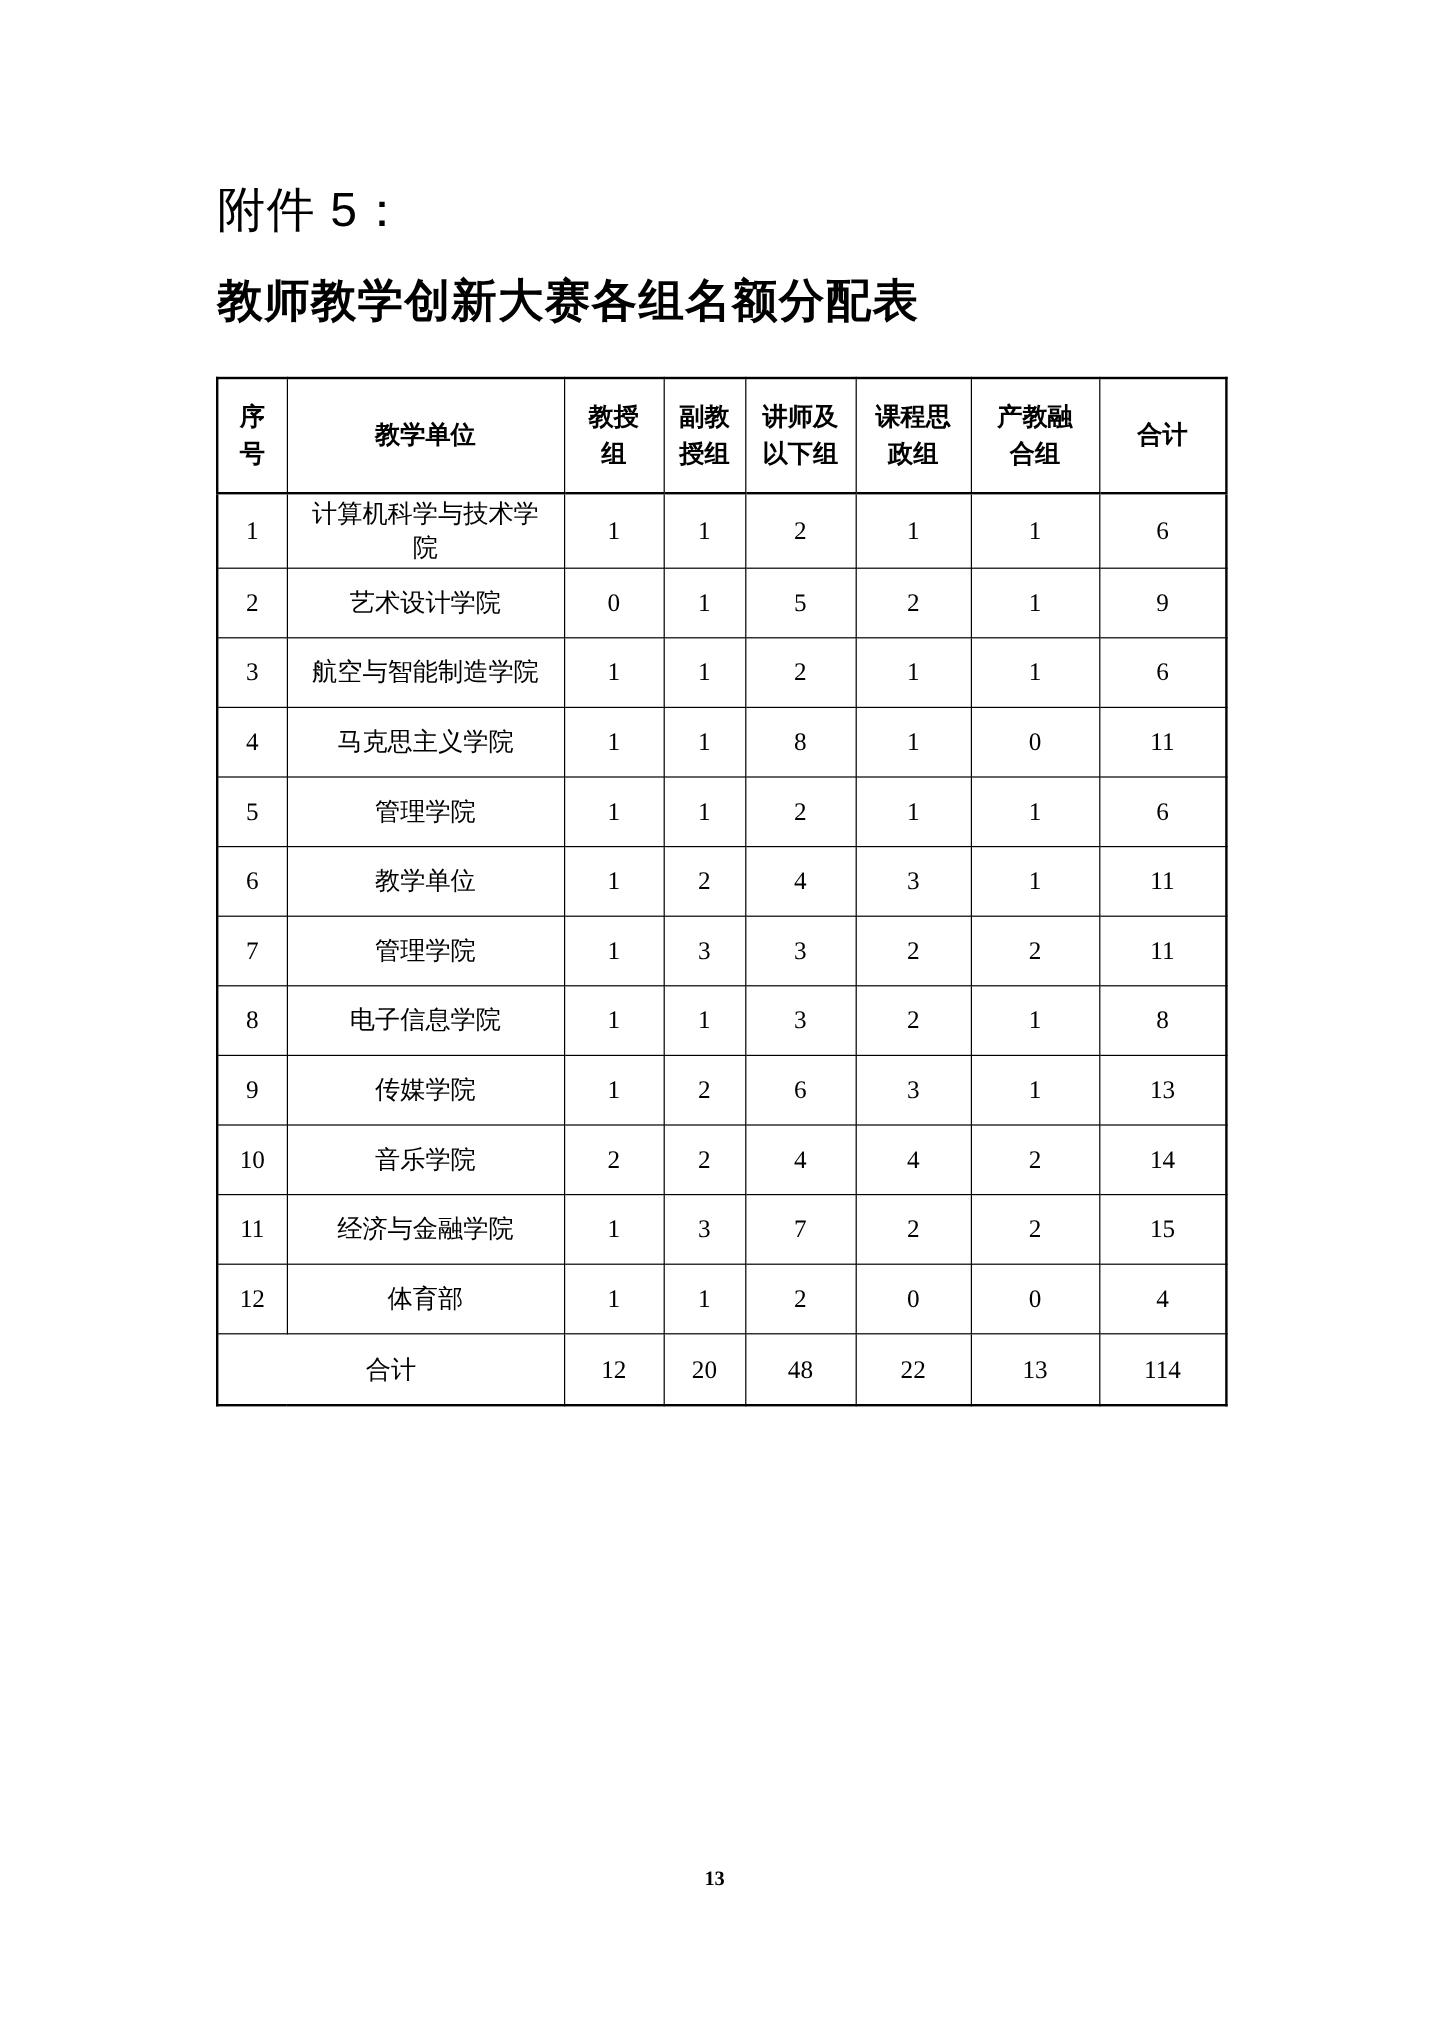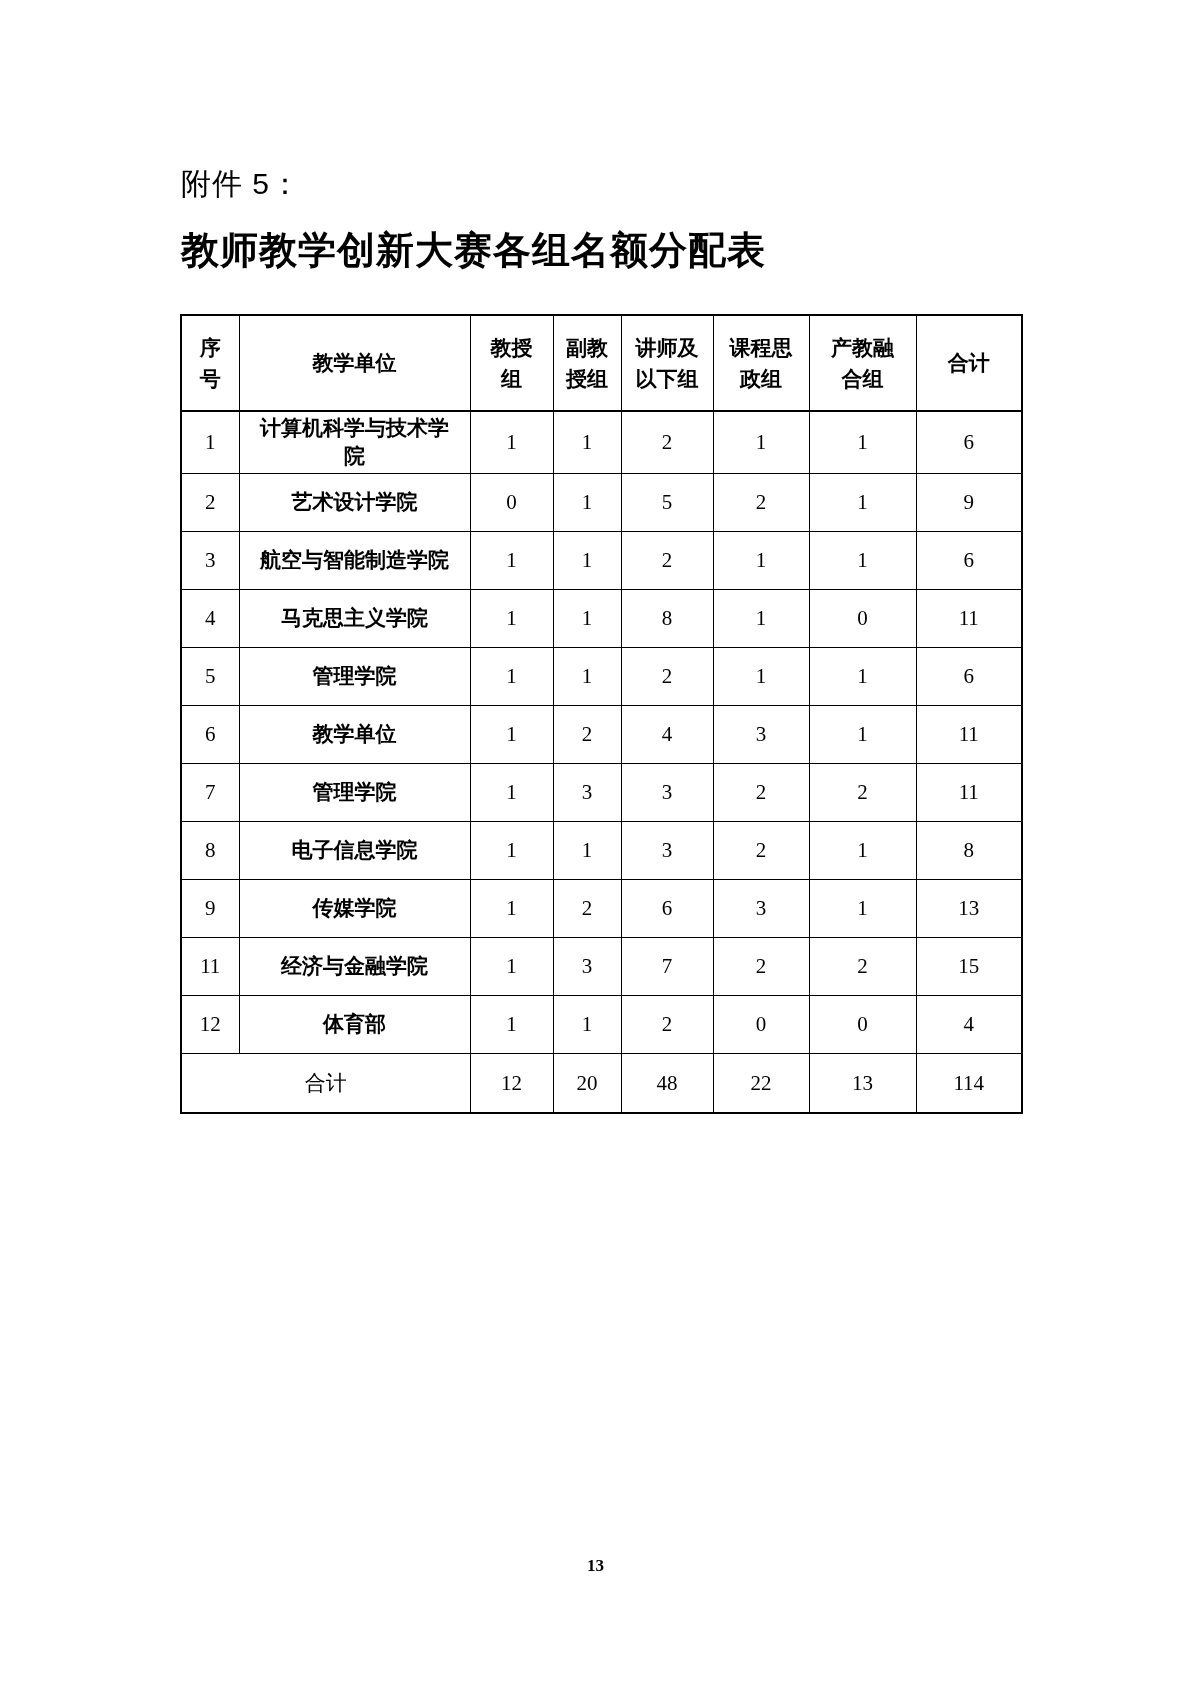--- a/index.html
+++ b/index.html
@@ -10,23 +10,23 @@
     position: relative;
     width: 1191px;
     height: 1684px;
     font-family: "Liberation Serif", serif;
     color: #000000;
     overflow: hidden;
   }
   .attachment-label {
     position: absolute;
     left: 181px;
-    top: 164px;
+    top: 147px;
     font-family: "Liberation Sans", sans-serif;
-    font-size: 30px;
+    font-size: 40px;
     letter-spacing: 1px;
     white-space: nowrap;
   }
   .doc-title {
     position: absolute;
     top: 225px;
     left: 0;
     width: 947px;
     text-align: center;
     font-family: "Liberation Serif", serif;
@@ -63,21 +63,20 @@
     white-space: pre-line;
     border-bottom-width: 2px;
   }
   table.quota-table tbody td {
     height: 58px;
     font-size: 21px;
     line-height: 1.35;
   }
   table.quota-table tbody td.unit-cell {
     white-space: pre-line;
-    font-weight: bold;
   }
   table.quota-table tr.total-row td {
     height: 60px;
     font-size: 21px;
   }
   col.c0 { width: 58px; }
   col.c1 { width: 231px; }
   col.c2 { width: 83px; }
   col.c3 { width: 68px; }
   col.c4 { width: 92px; }
@@ -219,20 +218,30 @@
           <td class="num-cell">9</td>
           <td class="unit-cell">传媒学院</td>
           <td class="num-cell">1</td>
           <td class="num-cell">2</td>
           <td class="num-cell">6</td>
           <td class="num-cell">3</td>
           <td class="num-cell">1</td>
           <td class="num-cell">13</td>
         </tr>
         <tr>
+          <td class="num-cell">10</td>
+          <td class="unit-cell">音乐学院</td>
+          <td class="num-cell">2</td>
+          <td class="num-cell">2</td>
+          <td class="num-cell">4</td>
+          <td class="num-cell">4</td>
+          <td class="num-cell">2</td>
+          <td class="num-cell">14</td>
+        </tr>
+        <tr>
           <td class="num-cell">11</td>
           <td class="unit-cell">经济与金融学院</td>
           <td class="num-cell">1</td>
           <td class="num-cell">3</td>
           <td class="num-cell">7</td>
           <td class="num-cell">2</td>
           <td class="num-cell">2</td>
           <td class="num-cell">15</td>
         </tr>
         <tr>

